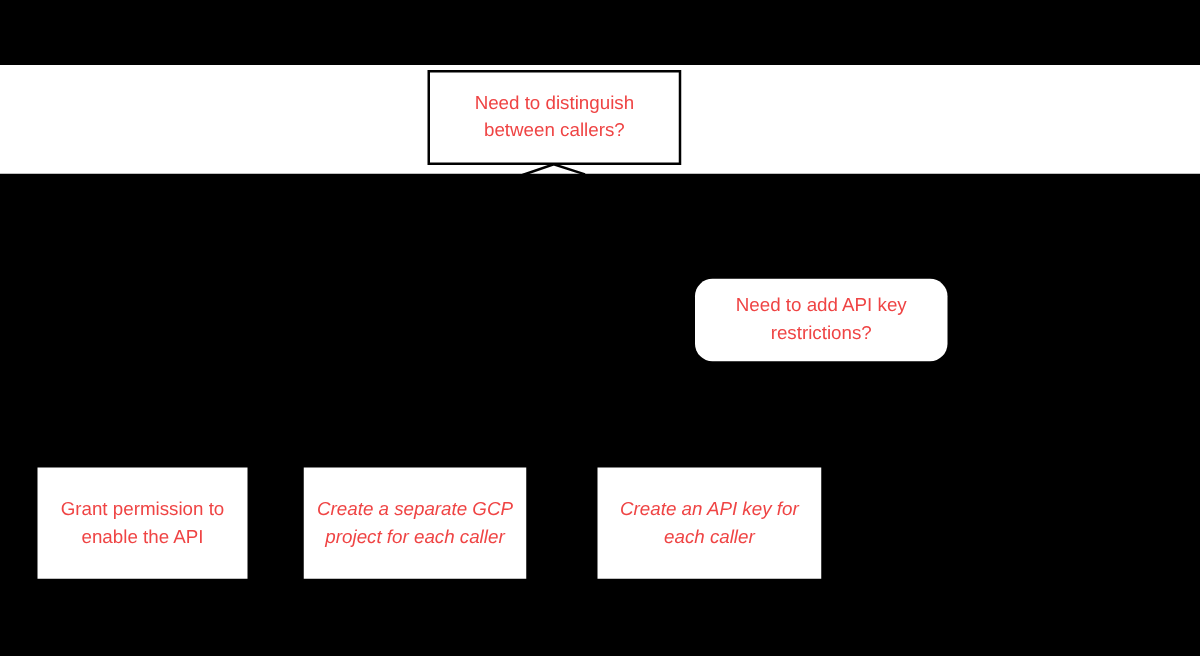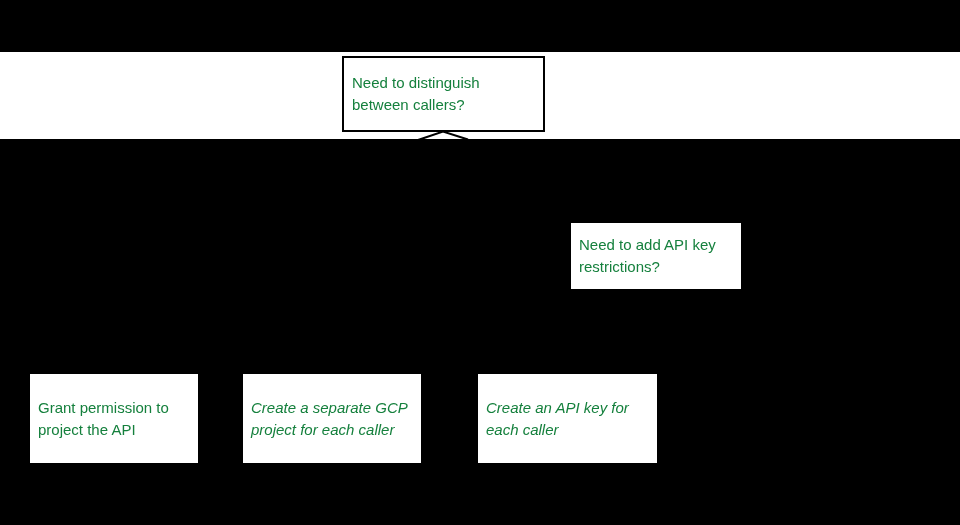--- a/index.html
+++ b/index.html
@@ -16,41 +16,41 @@
   }
   .band {
     position: absolute;
     left: 0; top: 52px;
     width: 960px; height: 87px;
     background: #ffffff;
   }
   .node {
     position: absolute;
     background: #ffffff;
-    color: #15803d;
+    color: #ef4444;
     font-size: 15px;
     line-height: 22px;
     display: flex;
     align-items: center;
     box-sizing: border-box;
     padding: 12px 8px;
-    text-align: left;
+    text-align: center;
   }
   .node span { display: block; }
   .n-root {
     left: 342px; top: 56px;
     width: 203px; height: 76px;
     border: 2px solid #000000;
   }
   .caret {
     position: absolute;
     left: 408px; top: 129px;
   }
   .n-gcp      { left: 142px; top: 223px; width: 184px; height: 66px; }
-  .n-restrict { left: 571px; top: 223px; width: 170px; height: 66px; }
+  .n-restrict { left: 556px; top: 223px; width: 202px; height: 66px; border-radius: 14px; }
   .n-grant    { left: 30px;  top: 374px; width: 168px; height: 89px; }
   .n-project  { left: 243px; top: 374px; width: 178px; height: 89px; font-style: italic; }
   .n-keyeach  { left: 478px; top: 374px; width: 179px; height: 89px; font-style: italic; }
   .n-keyall   { left: 693px; top: 374px; width: 195px; height: 89px; }
 </style>
 </head>
 <body>
 
 <div class="stage">
 
@@ -63,21 +63,21 @@
   <svg class="caret" width="70" height="12" viewBox="0 0 70 12">
     <polyline points="10,11 35,2.5 60,10.5" fill="none" stroke="#000000" stroke-width="2"></polyline>
   </svg>
 
 
   <div class="node n-restrict">
     <span>Need to add API key restrictions?</span>
   </div>
 
   <div class="node n-grant">
-    <span>Grant permission to project the API</span>
+    <span>Grant permission to enable the API</span>
   </div>
 
   <div class="node n-project">
     <span>Create a separate GCP project for each caller</span>
   </div>
 
   <div class="node n-keyeach">
     <span>Create an API key for each caller</span>
   </div>
 

